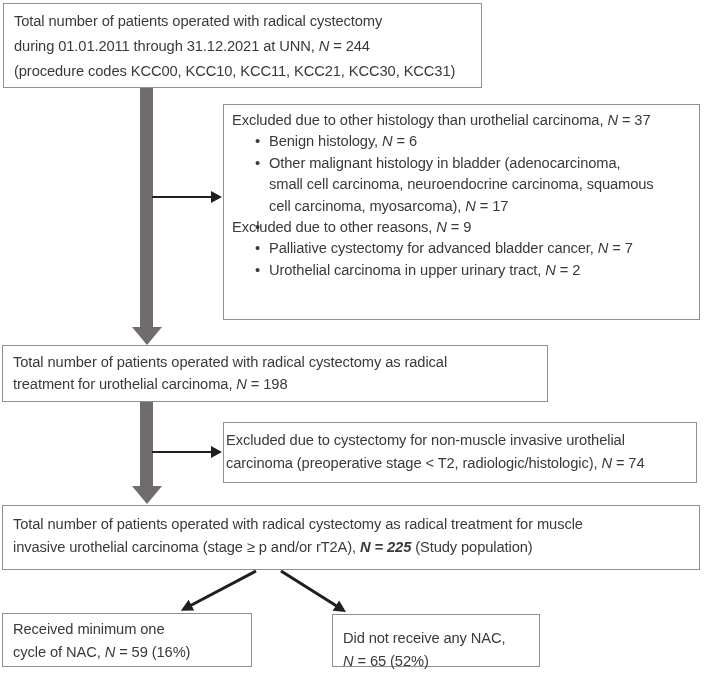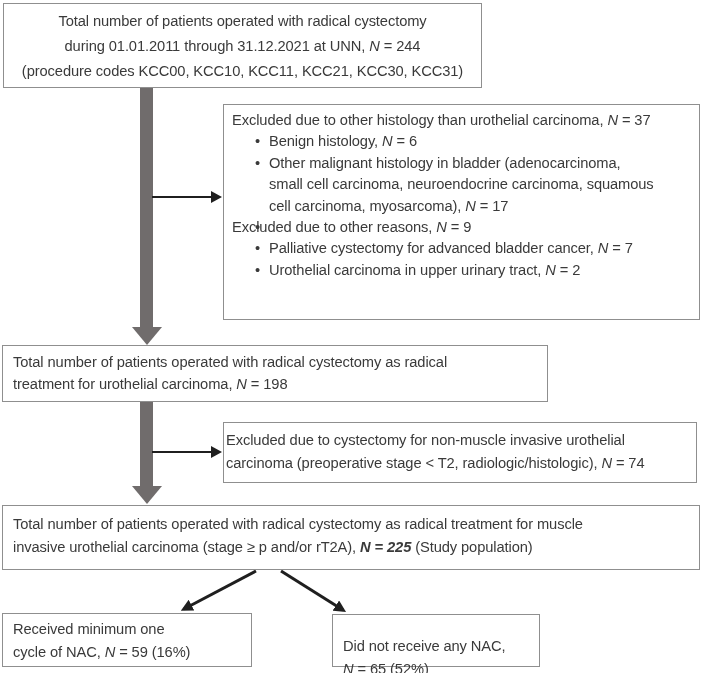--- a/index.html
+++ b/index.html
@@ -5,27 +5,27 @@
   html,body{margin:0;padding:0;background:#ffffff;}
   .canvas{
     position:relative;width:704px;height:673px;background:#ffffff;
     font-family:"Liberation Sans","DejaVu Sans",sans-serif;
     color:#3a3a3a;overflow:hidden;
   }
   .fbox{
     position:absolute;border:1px solid #8f8f8f;background:#ffffff;
     font-size:14.7px;box-sizing:border-box;letter-spacing:-0.1px;
   }
-  #box-top   {left:3px;  top:3px;  width:479px;height:85px; padding:5px 10px;line-height:25px;text-align:center;}
+  #box-top   {left:3px;  top:3px;  width:479px;height:85px; padding:5px 10px;line-height:25px;}
   #excl1     {left:223px;top:104px;width:477px;height:216px;padding:5px 8px; line-height:21.4px;}
   #box-198   {left:2px;  top:345px;width:546px;height:57px; padding:5px 10px;line-height:22px;}
   #excl2     {left:223px;top:422px;width:474px;height:61px; padding:6px 2px;line-height:23px;}
   #box-124   {left:2px;  top:505px;width:698px;height:65px; padding:7px 10px;line-height:23px;}
   #box-nac   {left:2px;  top:613px;width:250px;height:54px; padding:4px 10px;line-height:23px;}
-  #box-nonac {left:332px;top:614px;width:208px;height:53px; padding:20px 10px;line-height:23px;}
+  #box-nonac {left:332px;top:614px;width:208px;height:53px; padding:12px 10px;line-height:23px;}
 
   .bullet{position:relative;padding-left:37px;}
   .bullet .dot{position:absolute;left:23px;top:0;}
 
   .gshaft{position:absolute;width:13px;background:#706c6c;}
   #gshaft1{left:140px;top:88px;height:239px;}
   #gshaft2{left:140px;top:402px;height:84px;}
   .ghead{position:absolute;width:0;height:0;border-left:15px solid transparent;border-right:15px solid transparent;border-top:18px solid #706c6c;}
   #ghead1{left:132px;top:327px;}
   #ghead2{left:132px;top:486px;}

